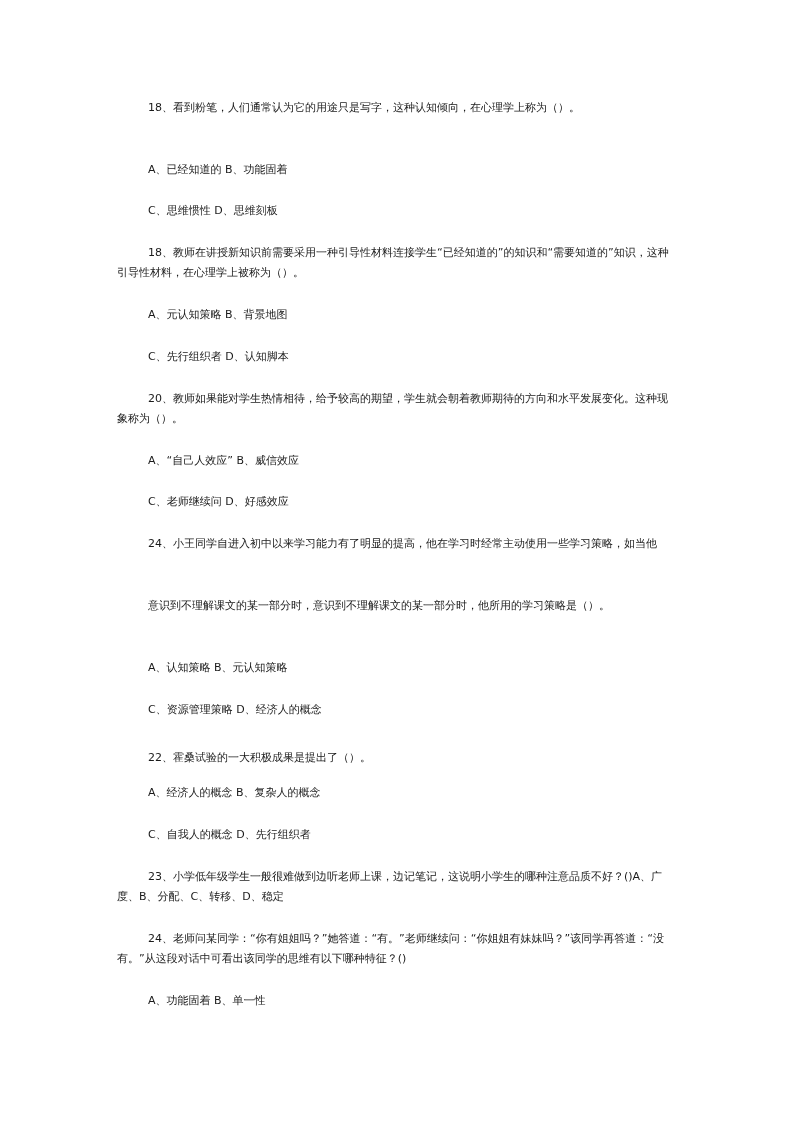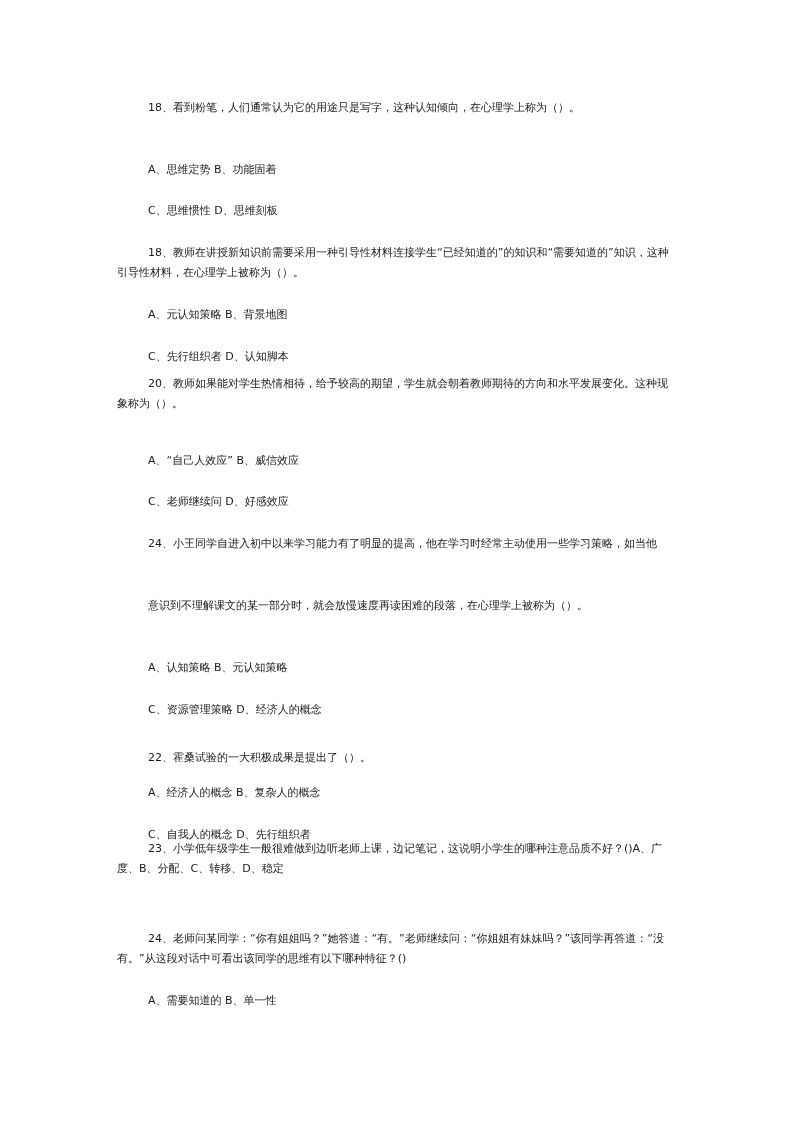--- a/index.html
+++ b/index.html
@@ -31,37 +31,37 @@
       white-space: normal;
       word-break: break-all;
       letter-spacing: 0px;
     }
   </style>
 </head>
 <body>
 
 <div class="page">
   <div class="p" style="top:98px">18、看到粉笔，人们通常认为它的用途只是写字，这种认知倾向，在心理学上称为（）。</div>
-  <div class="p" style="top:160px">A、思维定势 B、功能固着</div>
+  <div class="p" style="top:160px">A、已经知道的 B、功能固着</div>
   <div class="p" style="top:201px">C、思维惯性 D、思维刻板</div>
 
   <div class="p" style="top:243px">18、教师在讲授新知识前需要采用一种引导性材料连接学生“已经知道的”的知识和“需要知道的”知识，这种引导性材料，在心理学上被称为（）。</div>
   <div class="p" style="top:305px">A、元认知策略 B、背景地图</div>
   <div class="p" style="top:347px">C、先行组织者 D、认知脚本</div>
 
-  <div class="p" style="top:374px">20、教师如果能对学生热情相待，给予较高的期望，学生就会朝着教师期待的方向和水平发展变化。这种现象称为（）。</div>
+  <div class="p" style="top:389px">20、教师如果能对学生热情相待，给予较高的期望，学生就会朝着教师期待的方向和水平发展变化。这种现象称为（）。</div>
   <div class="p" style="top:451px">A、“自己人效应” B、威信效应</div>
   <div class="p" style="top:492px">C、老师继续问 D、好感效应</div>
 
   <div class="p" style="top:534px">24、小王同学自进入初中以来学习能力有了明显的提高，他在学习时经常主动使用一些学习策略，如当他</div>
-  <div class="p" style="top:596px">意识到不理解课文的某一部分时，就会放慢速度再读困难的段落，在心理学上被称为（）。</div>
+  <div class="p" style="top:596px">意识到不理解课文的某一部分时，意识到不理解课文的某一部分时，他所用的学习策略是（）。</div>
   <div class="p" style="top:658px">A、认知策略 B、元认知策略</div>
   <div class="p" style="top:700px">C、资源管理策略 D、经济人的概念</div>
 
   <div class="p" style="top:748px">22、霍桑试验的一大积极成果是提出了（）。</div>
   <div class="p" style="top:783px">A、经济人的概念 B、复杂人的概念</div>
   <div class="p" style="top:825px">C、自我人的概念 D、先行组织者</div>
 
-  <div class="p" style="top:839px">23、小学低年级学生一般很难做到边听老师上课，边记笔记，这说明小学生的哪种注意品质不好？()A、广度、B、分配、C、转移、D、稳定</div>
+  <div class="p" style="top:867px">23、小学低年级学生一般很难做到边听老师上课，边记笔记，这说明小学生的哪种注意品质不好？()A、广度、B、分配、C、转移、D、稳定</div>
 
   <div class="p" style="top:929px">24、老师问某同学：“你有姐姐吗？”她答道：“有。”老师继续问：“你姐姐有妹妹吗？”该同学再答道：“没有。”从这段对话中可看出该同学的思维有以下哪种特征？()</div>
-  <div class="p" style="top:991px">A、需要知道的 B、单一性</div>
+  <div class="p" style="top:991px">A、功能固着 B、单一性</div>
 </div>
 
 </body></html>

